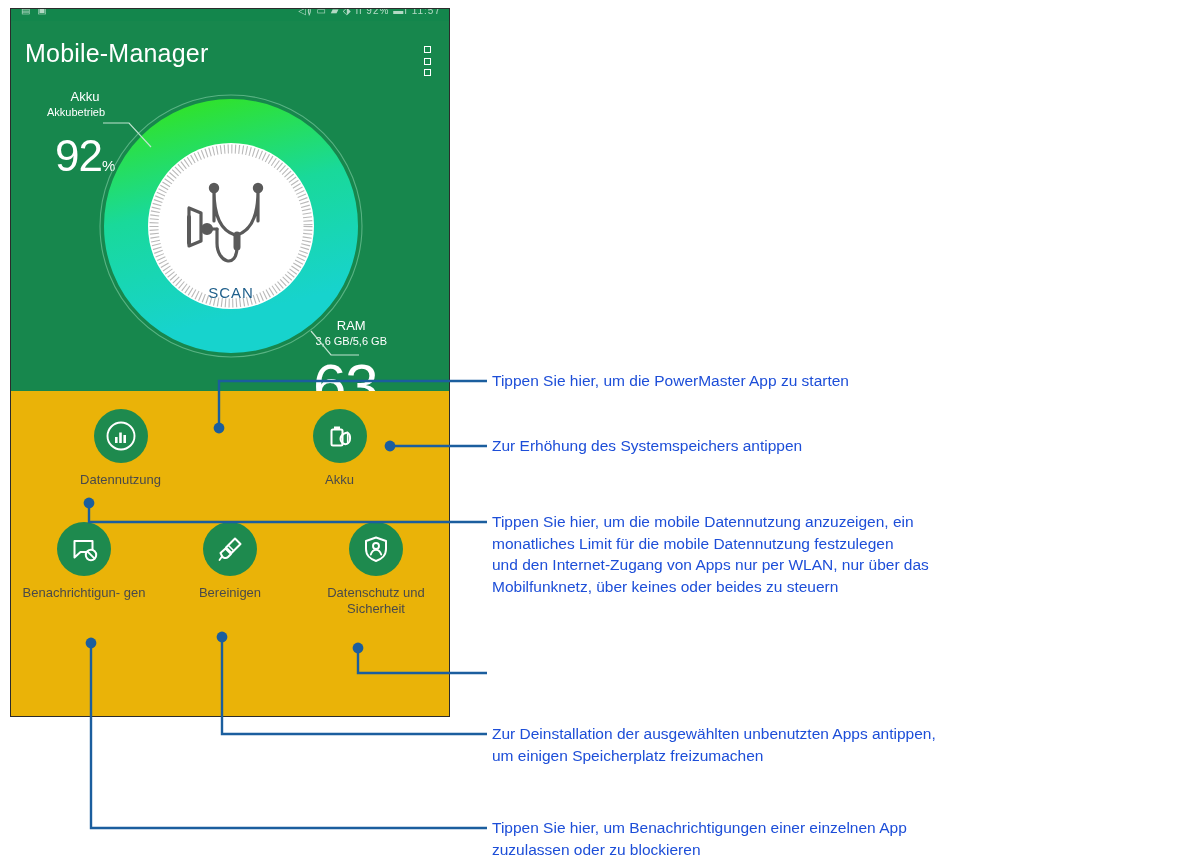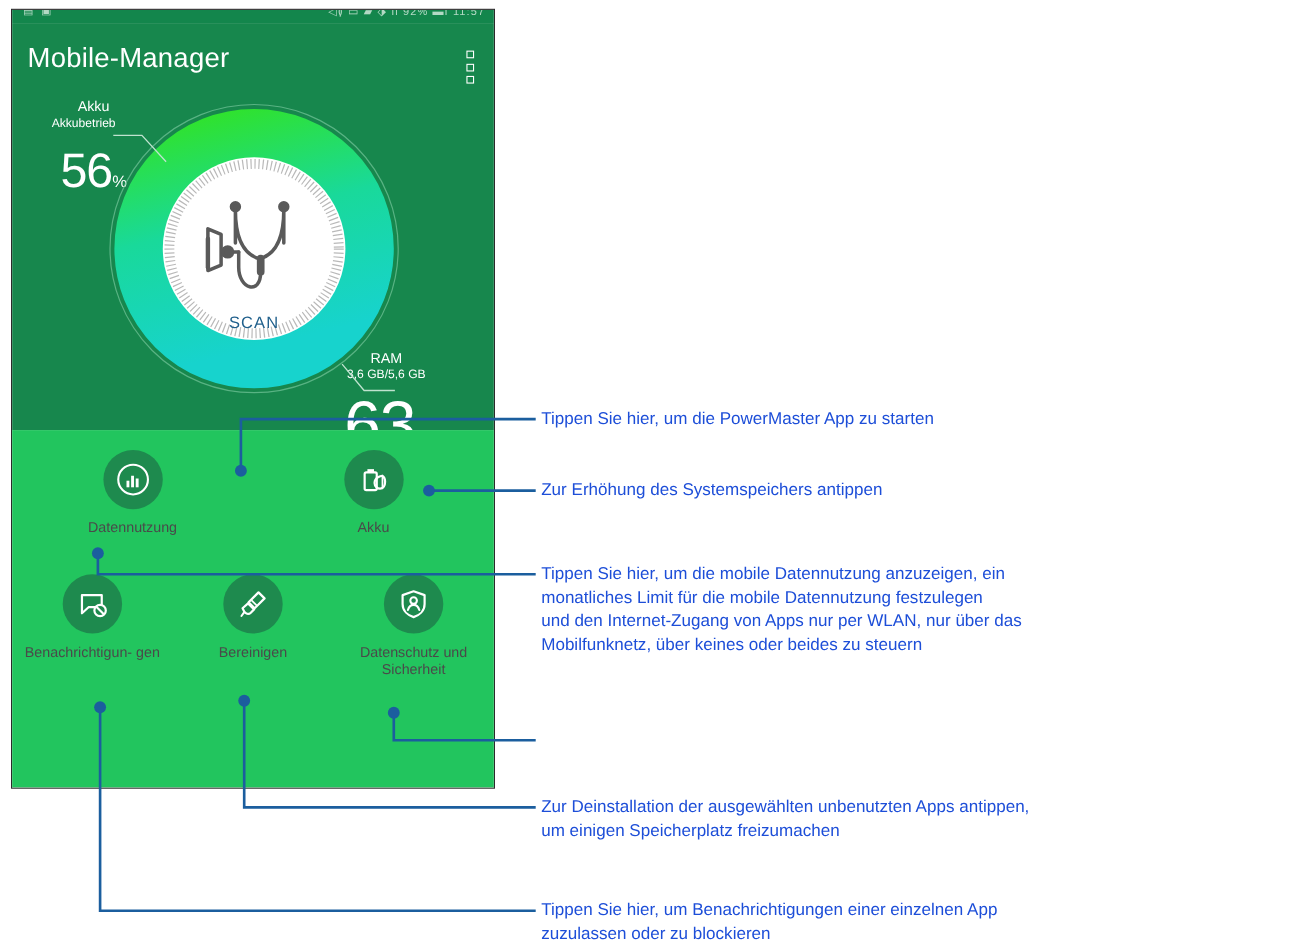--- a/index.html
+++ b/index.html
@@ -121,21 +121,21 @@
   #ramPct .pc  { font-size: 15px; font-weight: 300; }
 
   #gaugeSvg { position: absolute; left: 0; top: 0; }
 
   
   #grid {
     position: absolute;
     left: 0; top: 382px;
     width: 100%;
     bottom: 0;
-    background: #22c55e;
+    background: #eab308;
     padding-top: 18px;
   }
   .grow { display: flex; }
   .gcell {
     flex: 1 1 0;
     display: flex; flex-direction: column;
     align-items: center;
     cursor: pointer;
   }
   .gcirc {
@@ -184,21 +184,21 @@
         <i></i>
         <i></i>
         <i></i>
       </div>
 
       <div id="akkuLabel">
         <div class="t1">Akku</div>
         <div class="t2">Akkubetrieb</div>
       </div>
       <div id="akkuPct">
-        <span class="num">56</span><span class="pc">%</span>
+        <span class="num">92</span><span class="pc">%</span>
       </div>
 
       <div id="ramLabel">
         <div class="t1">RAM</div>
         <div class="t2">3,6 GB/5,6 GB</div>
       </div>
       <div id="ramPct">
         <span class="num">63</span><span class="pc">%</span>
       </div>
 

